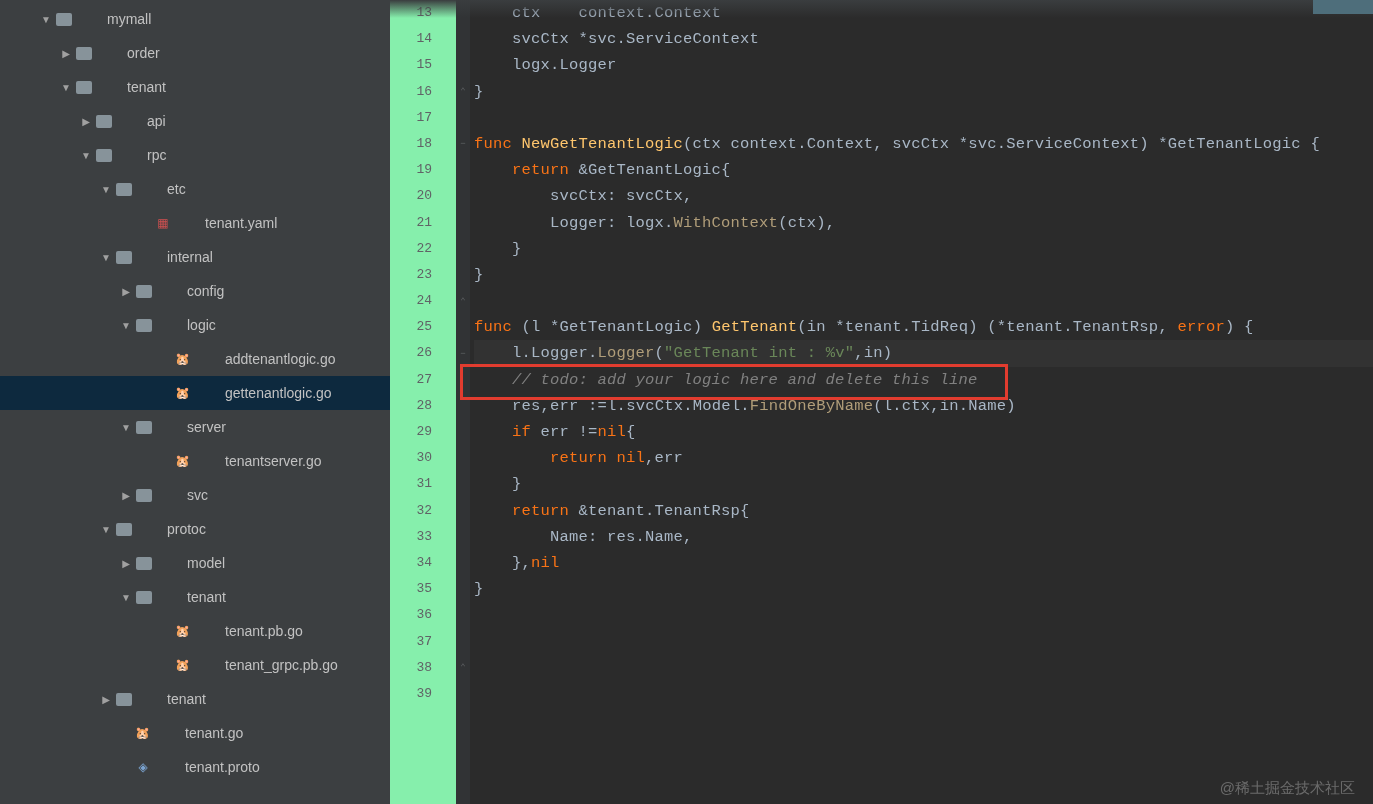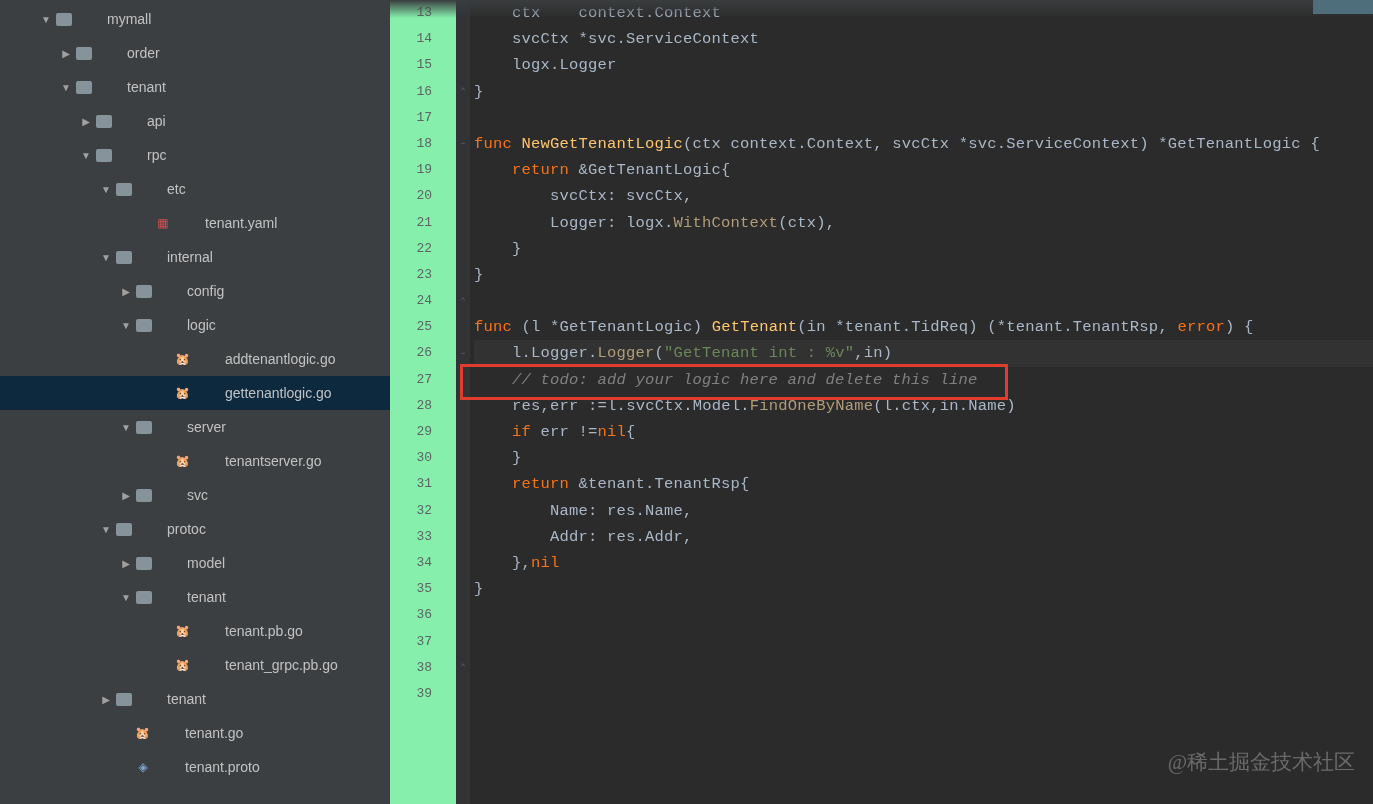--- a/index.html
+++ b/index.html
@@ -110,24 +110,24 @@
 .topbar-shadow {
   position: absolute;
   top: 0; left: 390px; right: 0;
   height: 18px;
   background: linear-gradient(#3a3d3f, rgba(0,0,0,0));
   pointer-events:none;
 }
 .watermark {
   position: absolute;
   right: 18px;
-  bottom: 28px;
+  bottom: 6px;
   color: rgba(200,200,200,0.4);
-  font-family: Liberation Serif, serif;
-  font-size: 21px;
+  font-family: Liberation Sans, sans-serif;
+  font-size: 15px;
 }
 .mini-strip {
   position: absolute;
   top: 0;
   right: 0;
   width: 60px;
   height: 14px;
   background: #4e6e7b;
 }
 </style>
@@ -323,24 +323,24 @@
         <div class="line">        <span class="c-id">svcCtx</span><span class="c-op">:</span> <span class="c-id">svcCtx</span><span class="c-op">,</span></div>
         <div class="line">        <span class="c-id">Logger</span><span class="c-op">:</span> <span class="c-id">logx</span><span class="c-dot">.</span><span class="c-call">WithContext</span><span class="c-op">(</span><span class="c-id">ctx</span><span class="c-op">),</span></div>
         <div class="line">    <span class="c-op">}</span></div>
         <div class="line"><span class="c-op">}</span></div>
         <div class="line"></div>
         <div class="line"><span class="c-kw">func</span> <span class="c-op">(</span><span class="c-id">l</span> <span class="c-op">*</span><span class="c-id">GetTenantLogic</span><span class="c-op">)</span> <span class="c-fn">GetTenant</span><span class="c-op">(</span><span class="c-id">in</span> <span class="c-op">*</span><span class="c-id">tenant</span><span class="c-dot">.</span><span class="c-id">TidReq</span><span class="c-op">)</span> <span class="c-op">(*</span><span class="c-id">tenant</span><span class="c-dot">.</span><span class="c-id">TenantRsp</span><span class="c-op">,</span> <span class="c-kw">error</span><span class="c-op">)</span> <span class="c-op">{</span></div>
         <div class="line cl">    <span class="c-id">l</span><span class="c-dot">.</span><span class="c-id">Logger</span><span class="c-dot">.</span><span class="c-call">Logger</span><span class="c-op">(</span><span class="c-st">"GetTenant int : %v"</span><span class="c-op">,</span><span class="c-id">in</span><span class="c-op">)</span></div>
         <div class="line">    <span class="c-cm">// todo: add your logic here and delete this line</span></div>
         <div class="line">    <span class="c-id">res</span><span class="c-op">,</span><span class="c-id">err</span> <span class="c-op">:=</span><span class="c-id">l</span><span class="c-dot">.</span><span class="c-id">svcCtx</span><span class="c-dot">.</span><span class="c-id">Model</span><span class="c-dot">.</span><span class="c-call">FindOneByName</span><span class="c-op">(</span><span class="c-id">l</span><span class="c-dot">.</span><span class="c-id">ctx</span><span class="c-op">,</span><span class="c-id">in</span><span class="c-dot">.</span><span class="c-id">Name</span><span class="c-op">)</span></div>
         <div class="line">    <span class="c-kw">if</span> <span class="c-id">err</span> <span class="c-op">!=</span><span class="c-kw">nil</span><span class="c-op">{</span></div>
+        <div class="line">        <span class="c-kw">return</span> <span class="c-kw">nil</span><span class="c-op">,</span><span class="c-id">err</span></div>
         <div class="line">    <span class="c-op">}</span></div>
         <div class="line">    <span class="c-kw">return</span> <span class="c-op">&amp;</span><span class="c-id">tenant</span><span class="c-dot">.</span><span class="c-id">TenantRsp</span><span class="c-op">{</span></div>
         <div class="line">        <span class="c-id">Name</span><span class="c-op">:</span> <span class="c-id">res</span><span class="c-dot">.</span><span class="c-id">Name</span><span class="c-op">,</span></div>
-        <div class="line">        <span class="c-id">Addr</span><span class="c-op">:</span> <span class="c-id">res</span><span class="c-dot">.</span><span class="c-id">Addr</span><span class="c-op">,</span></div>
         <div class="line">    <span class="c-op">},</span><span class="c-kw">nil</span></div>
         <div class="line"><span class="c-op">}</span></div>
         <div class="line"></div>
       </div>
   </div>
 </div>
 <div class="topbar-shadow"></div>
 <div class="mini-strip"></div>
 <div class="watermark">@稀土掘金技术社区</div>
 

